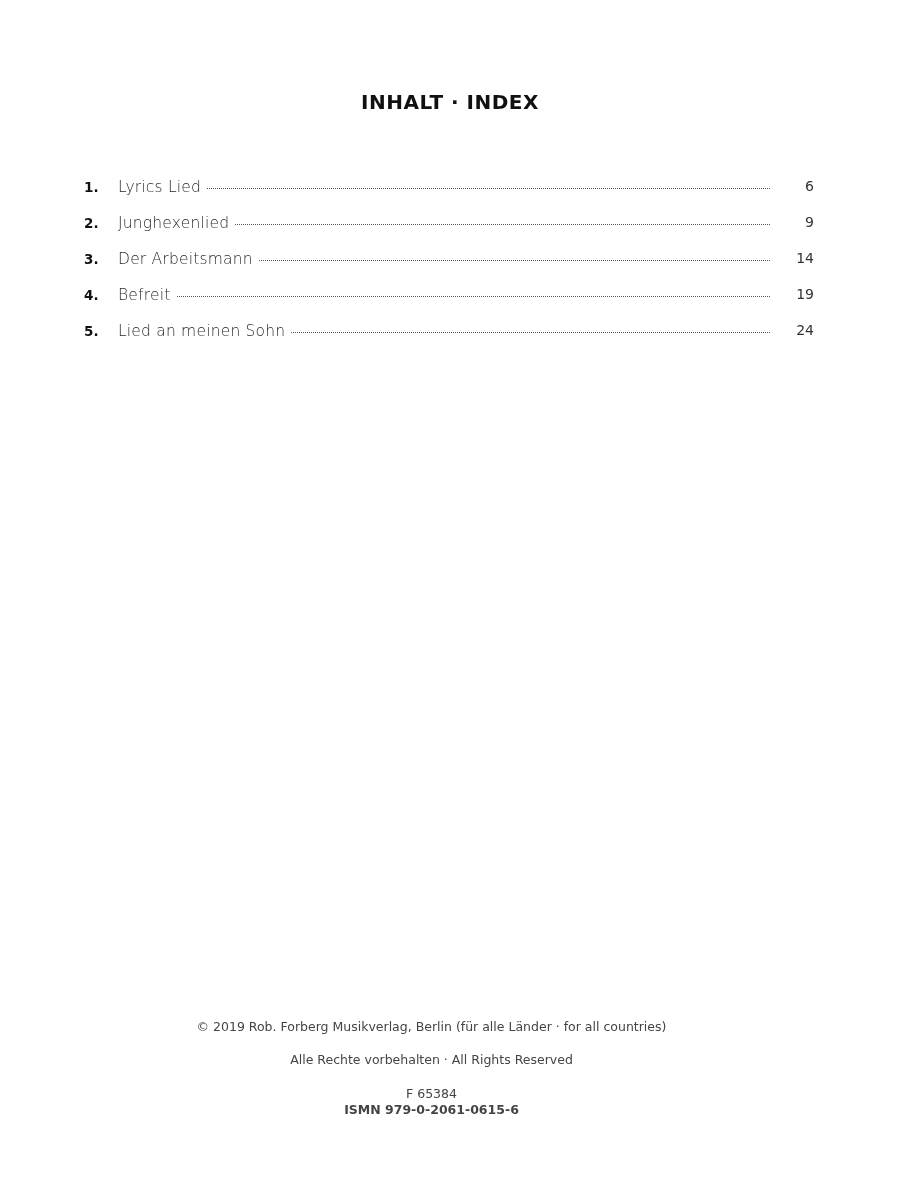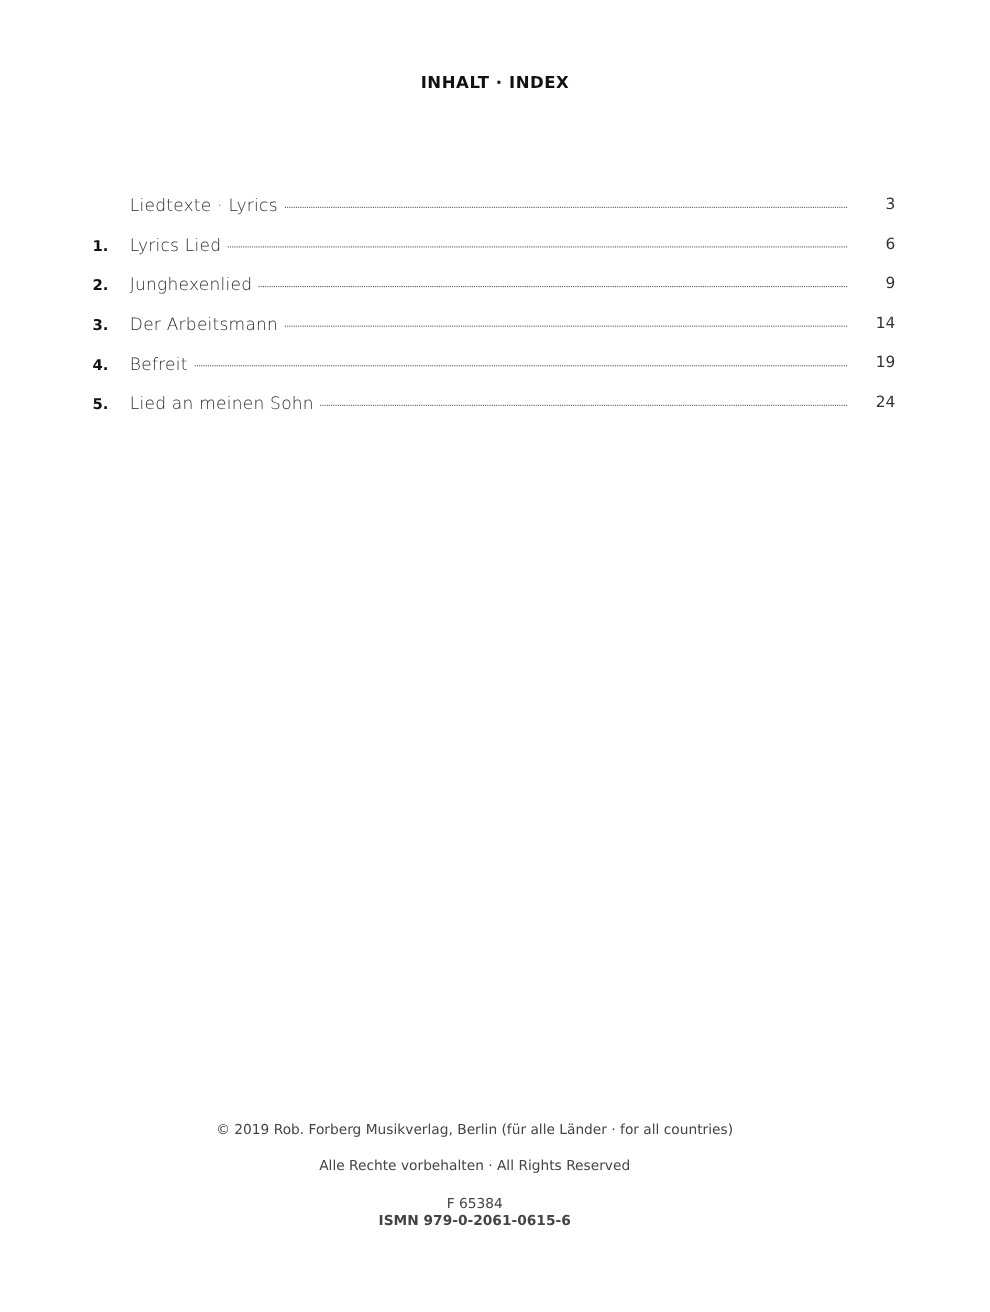--- a/index.html
+++ b/index.html
@@ -10,27 +10,27 @@
     body {
       width: 900px;
       height: 1193px;
       position: relative;
       overflow: hidden;
       font-family: "DejaVu Sans", sans-serif;
       color: #1a1a1a;
     }
     .page-title {
       position: absolute;
-      top: 66px;
+      top: 90px;
       left: 0;
       width: 900px;
       text-align: center;
       font-family: "DejaVu Sans", sans-serif;
       font-weight: bold;
-      font-size: 15px;
+      font-size: 20px;
       letter-spacing: 0.5px;
       color: #111111;
     }
     .toc {
       position: absolute;
       top: 178px;
       left: 84px;
       width: 732px;
     }
     .toc-row {
@@ -82,26 +82,20 @@
     .footer-catalog { top: 1086px; }
     .footer-ismn { top: 1102px; font-weight: bold; }
   </style>
 </head>
 <body>
 
 <div class="page-title">INHALT · INDEX</div>
 
 <div class="toc">
   <div class="toc-row">
-    <span class="toc-num"></span>
-    <span class="toc-title">Liedtexte · Lyrics</span>
-    <span class="toc-leader"></span>
-    <span class="toc-page">3</span>
-  </div>
-  <div class="toc-row">
     <span class="toc-num">1.</span>
     <span class="toc-title">Lyrics Lied</span>
     <span class="toc-leader"></span>
     <span class="toc-page">6</span>
   </div>
   <div class="toc-row">
     <span class="toc-num">2.</span>
     <span class="toc-title">Junghexenlied</span>
     <span class="toc-leader"></span>
     <span class="toc-page">9</span>

